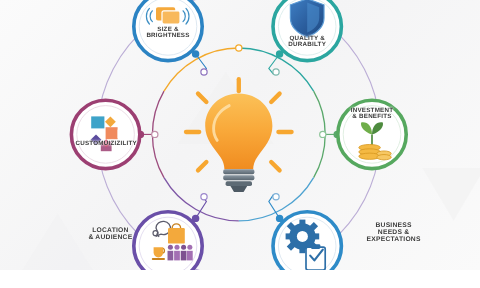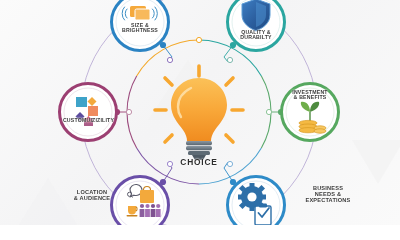--- a/index.html
+++ b/index.html
@@ -239,21 +239,20 @@
           <path d="M 98 108 h 3 v 7 h -3 Z" fill="#FFFFFF"></path>
           <path d="M 80 112 l 4.5 4.5 l -4.5 4.5 l -4.5 -4.5 Z" fill="#5B4B9E"></path>
           <path d="M 84 118 h 9 v 8 h -9 Z" fill="#9C3F72" opacity=".85"></path>
           <path d="M 88.5 116 l 3.5 3.5 l -3.5 3.5 l -3.5 -3.5 Z" fill="#C94A6E"></path>
         </g>
       </g>
 
     </g>
   </svg>
 
-  <div class="lbl center-lbl" style="left:159px;top:158px;width:80px;">CHOICE</div>
 
   <div class="lbl node-lbl" style="left:110px;top:23px;width:60px;">SIZE &amp;
 BRIGHTNESS</div>
 
   <div class="lbl node-lbl" style="left:226px;top:30px;width:60px;">QUALITY &amp;
 DURABILTY</div>
 
   <div class="lbl node-lbl" style="left:280px;top:90px;width:60px;">INVESTMENT
 &amp; BENEFITS</div>
 

